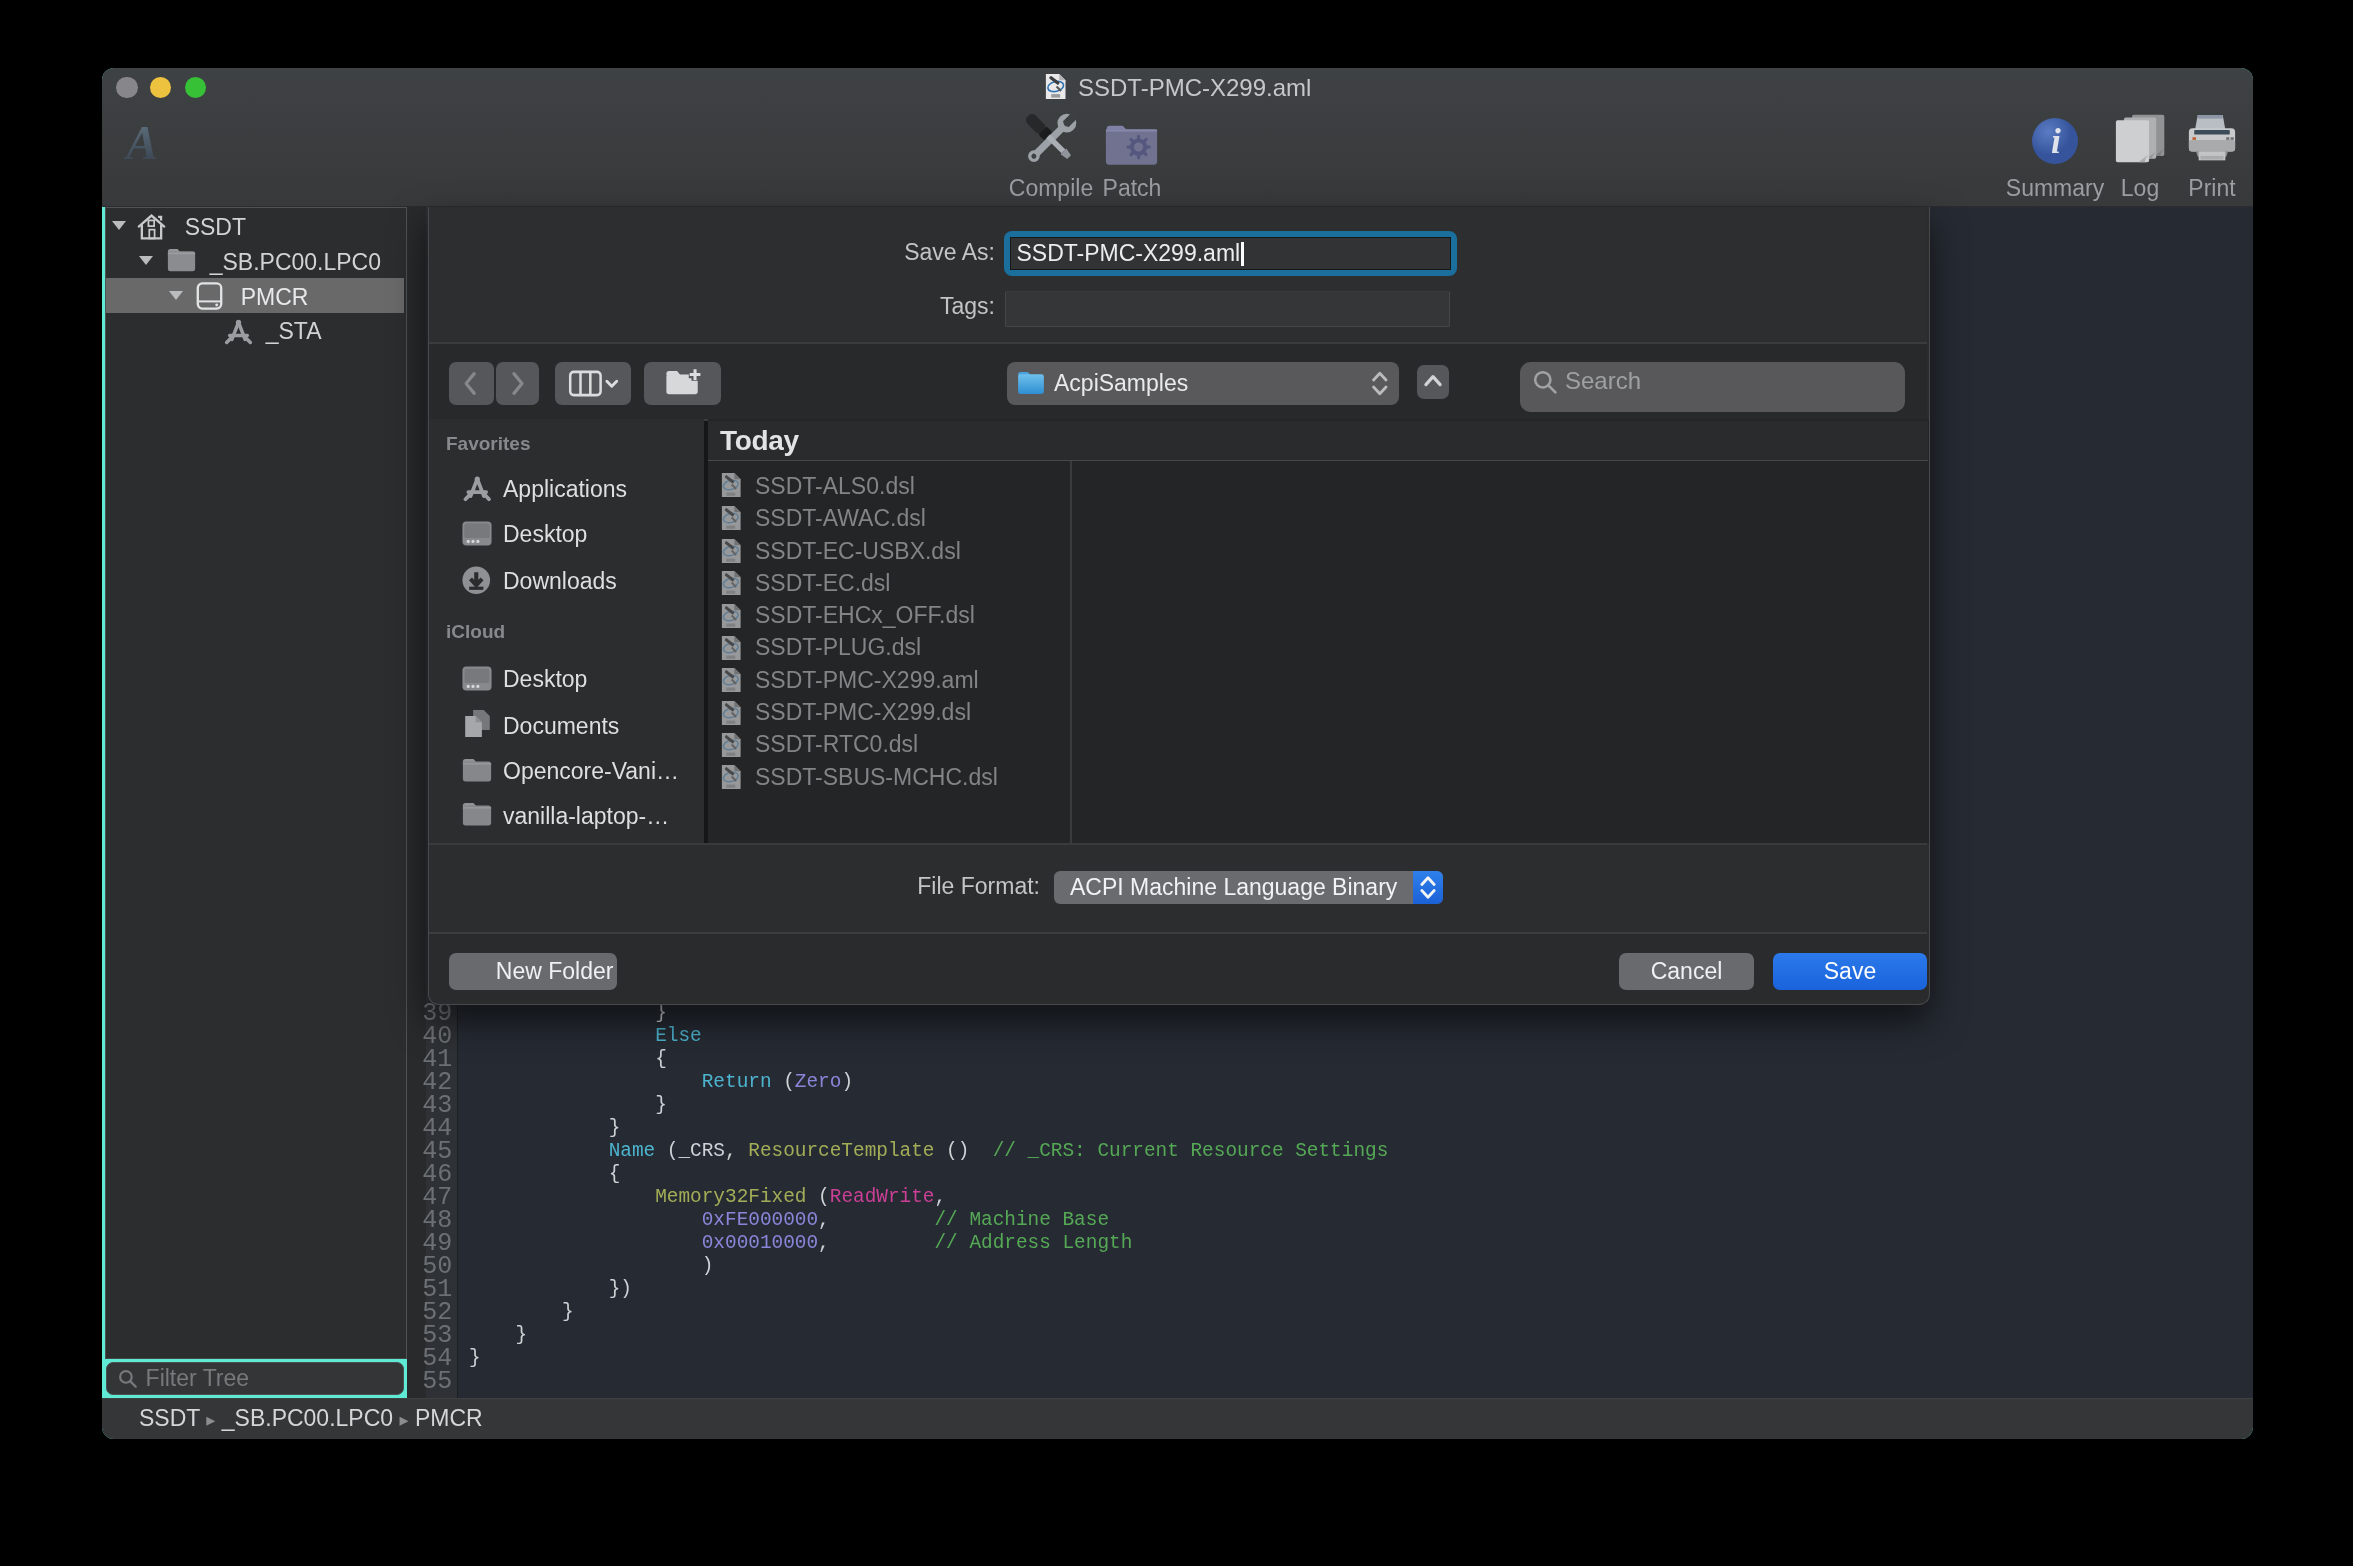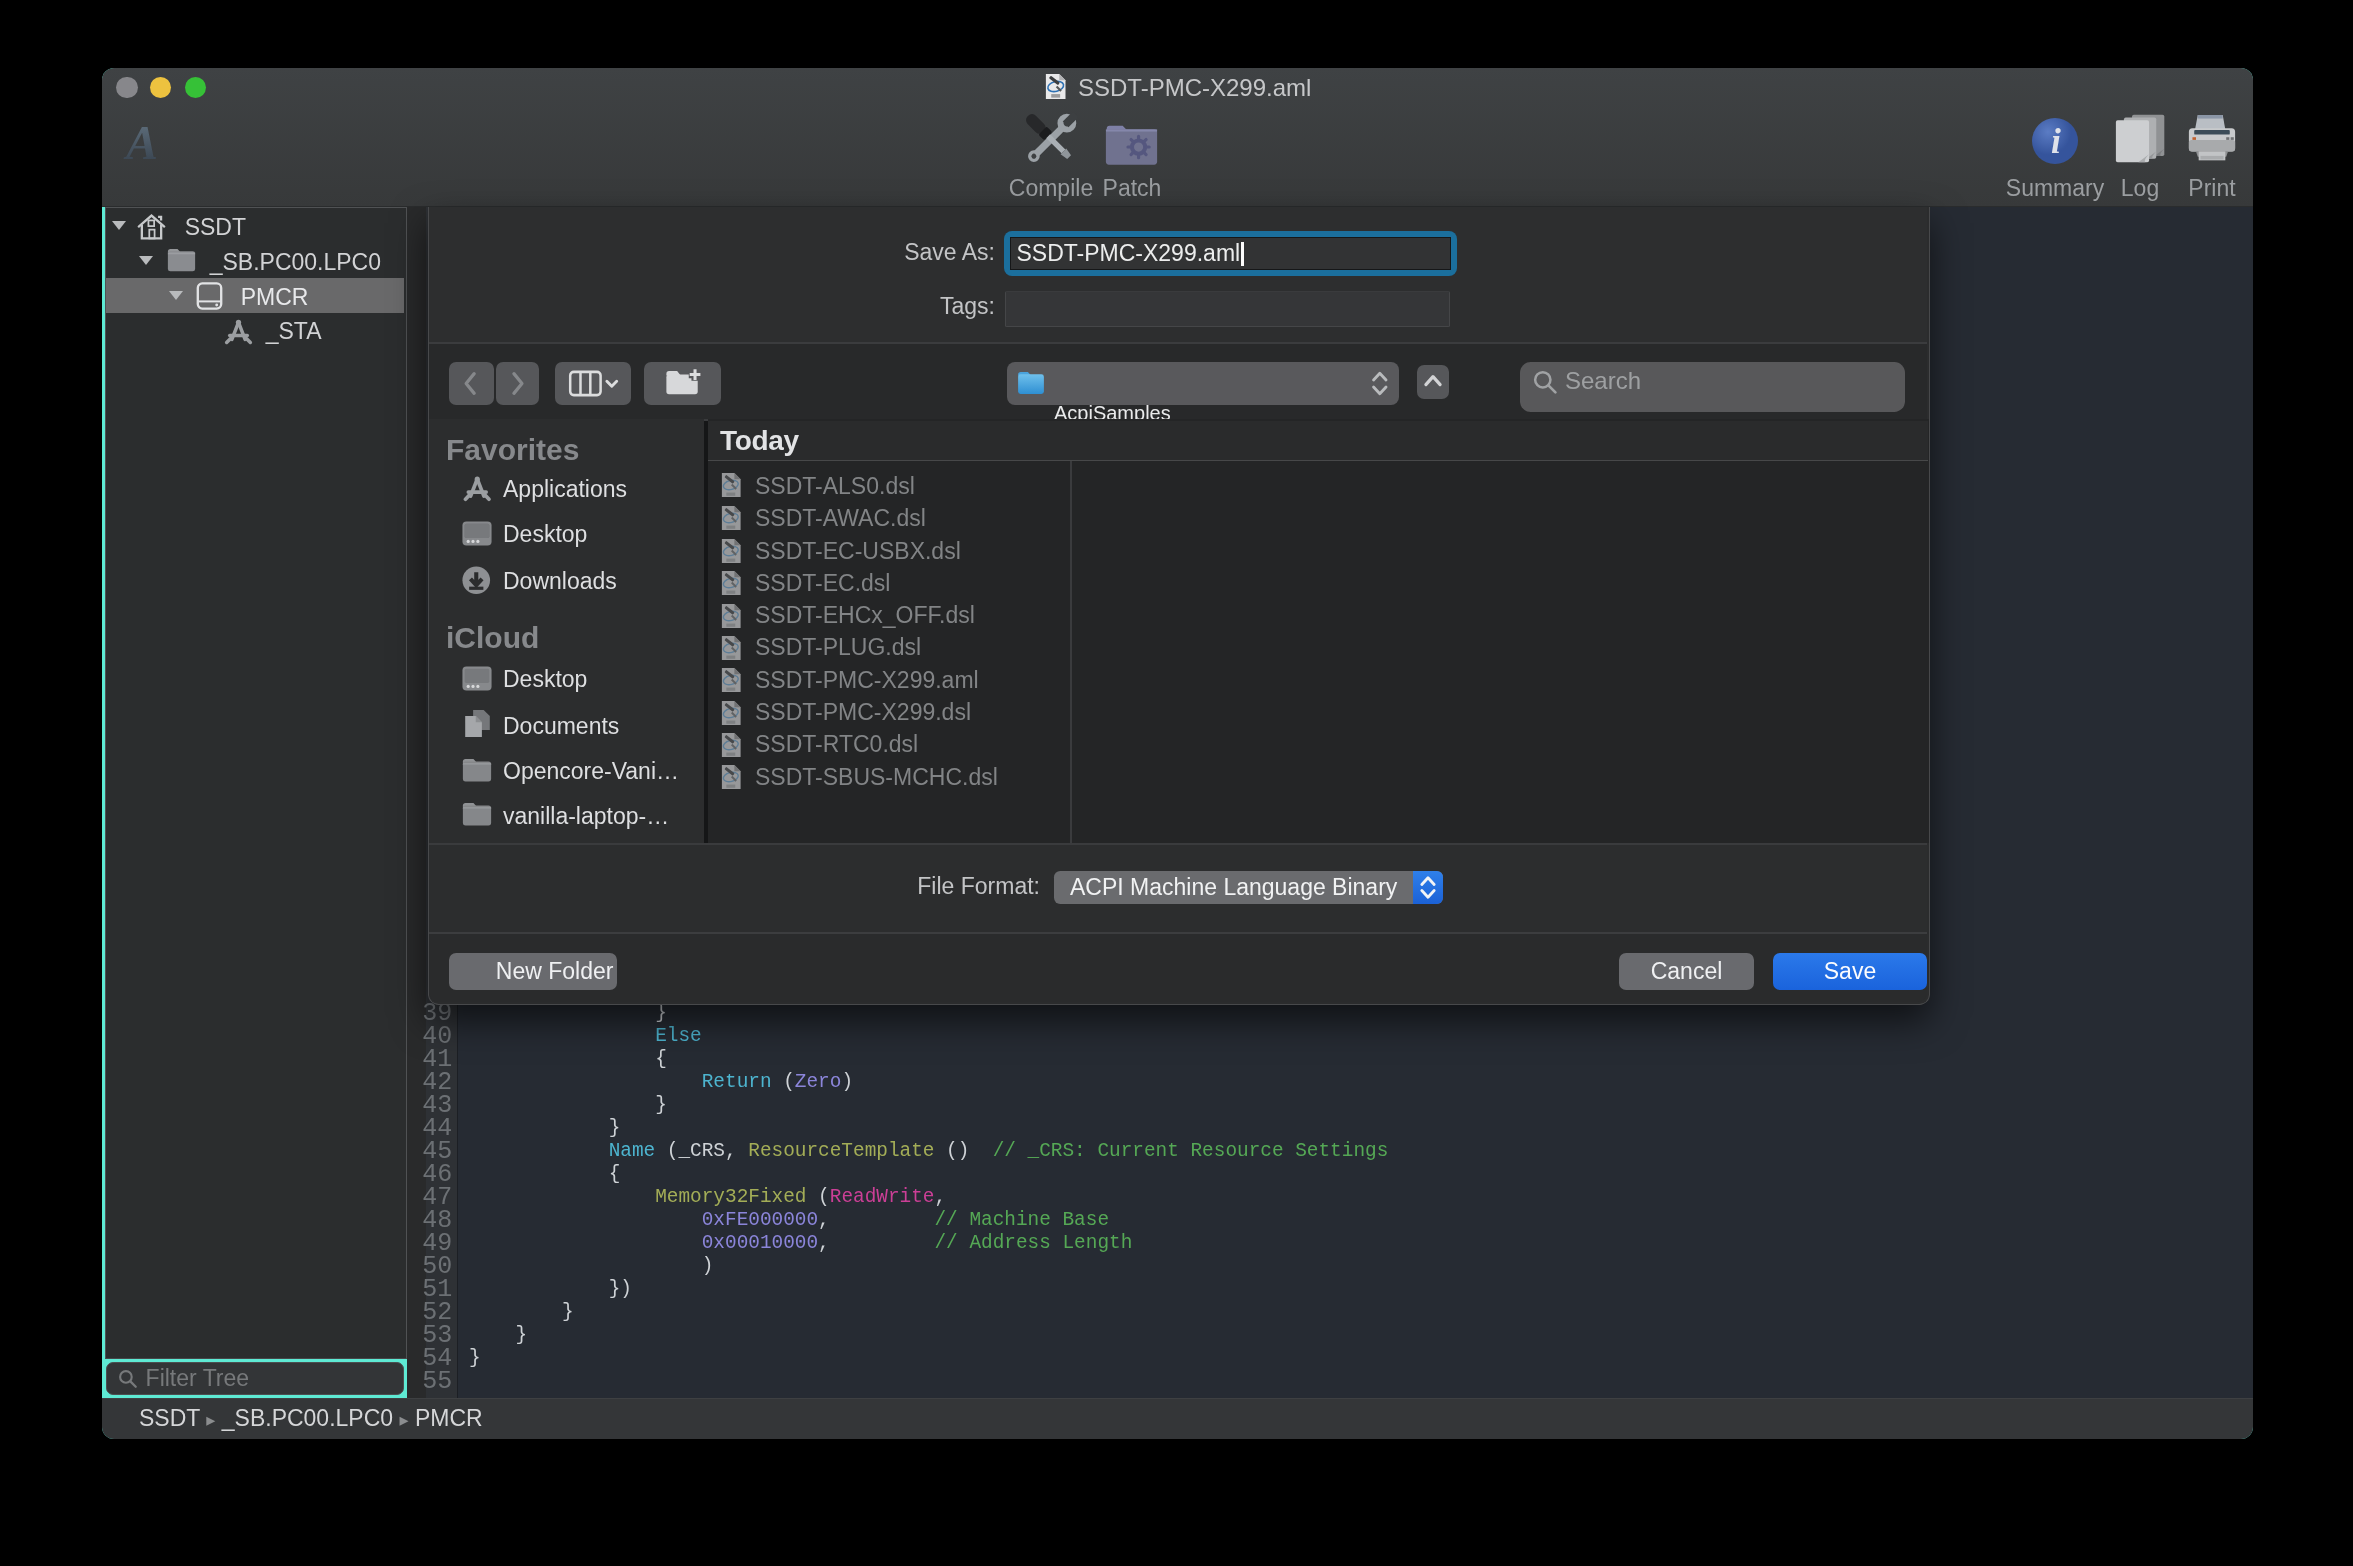--- a/index.html
+++ b/index.html
@@ -42,21 +42,21 @@
   #sheet { position:absolute; left:326px; top:139px; width:1502px; height:798px;
     background:#2b2c2d; border:1.8px solid #48494b; border-top:none;
     border-radius:0 0 10.7px 10.7px; box-shadow:0 16px 36px rgba(0,0,0,.6); }
   .flabel { position:absolute; font-size:23px; color:#c3c4c6; text-align:right; }
   .btn { position:absolute; background:#56575a; border-radius:7.1px; }
   .gbtn { position:absolute; background:#696a6e; border-radius:7.1px; color:#eff0f2;
     font-size:23px; text-align:center; }
   #sidebar { position:absolute; left:0; top:212px; width:275px; height:424px; background:#2c2d2e; }
   #flist { position:absolute; left:279px; top:212px; width:1221px; height:424px; background:#242526; }
   .srow { position:absolute; font-size:23px; color:#dedfe1; }
-  .shead { position:absolute; font-size:30px; font-weight:bold; color:#87898c; }
+  .shead { position:absolute; font-size:19px; font-weight:bold; color:#87898c; }
   .frow { position:absolute; left:47px; font-size:23px; color:#828486; }
 </style>
 </head>
 <body>
 <div id="win">
   <div id="header">
     <div class="light" style="left:14.3px; background:#87878b;"></div>
     <div class="light" style="left:48px; background:#edc23f;"></div>
     <div class="light" style="left:83px; background:#36c137;"></div>
     <div class="abs" style="left:943px; top:5.3px;">
@@ -292,21 +292,21 @@
       <svg class="abs" style="left:9.8px; top:9px;" width="28" height="24" viewBox="0 0 31 27">
         <defs>
             <linearGradient id="bf" x1="0" y1="0" x2="0" y2="1">
               <stop offset="0%" stop-color="#6fc0ec"></stop>
               <stop offset="100%" stop-color="#2e8fd2"></stop>
             </linearGradient>
           </defs>
         <path d="M1,4 a3,3 0 0 1 3,-3 h8 l3.5,4 H1 Z" fill="#4aa3dc"></path>
         <rect x="1" y="3.6" width="29" height="22.4" rx="2.8" fill="url(#bf)"></rect>
       </svg>
-      <div class="abs" style="left:47px; top:0; line-height:42px; font-size:20px; color:#e9eaeb;margin-top:30px;">AcpiSamples</div>
+      <div class="abs" style="left:47px; top:0; line-height:42px; font-size:23px; color:#e9eaeb;">AcpiSamples</div>
       <svg class="abs" style="left:363px; top:8px;" width="19.6" height="27" viewBox="0 0 22 30">
         <path d="M4,11 L11,3.5 L18,11 M4,19 L11,26.5 L18,19" fill="none" stroke="#b9bbbd" stroke-width="3.2" stroke-linecap="round" stroke-linejoin="round"></path>
       </svg>
     </div>
     <div class="btn" style="left:988px; top:158px; width:32px; height:34px;">
       <svg width="32" height="34" viewBox="0 0 36 38">
           <path d="M10,22 L18,13 L26,22" fill="none" stroke="#d2d3d5" stroke-width="3.6" stroke-linecap="round" stroke-linejoin="round"></path>
         </svg>
     </div>
 

